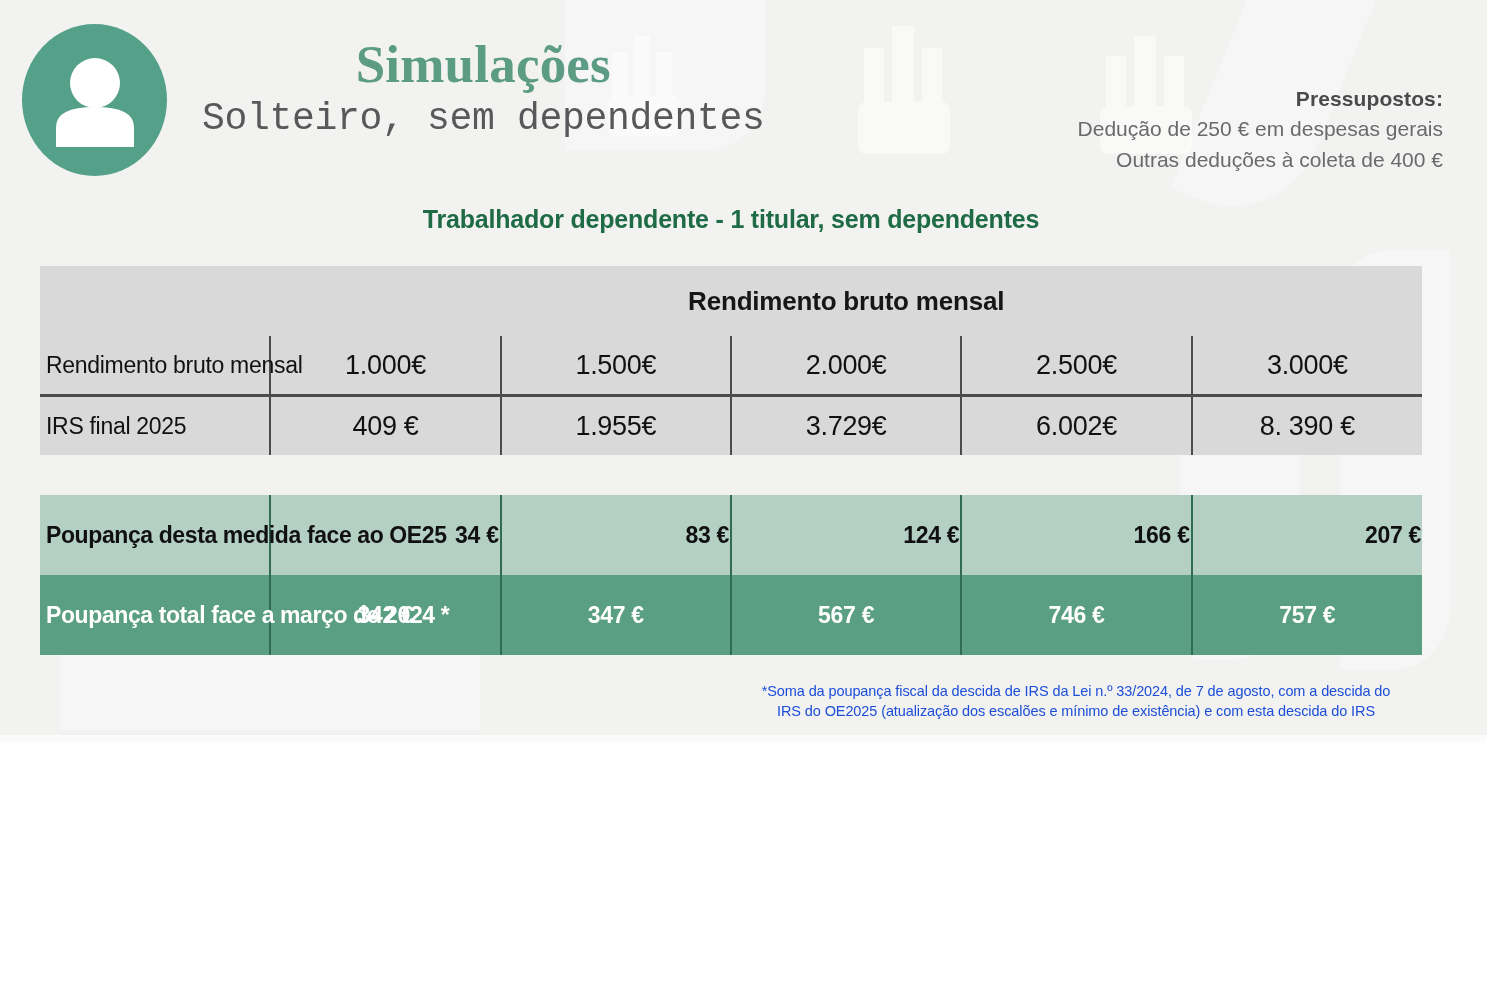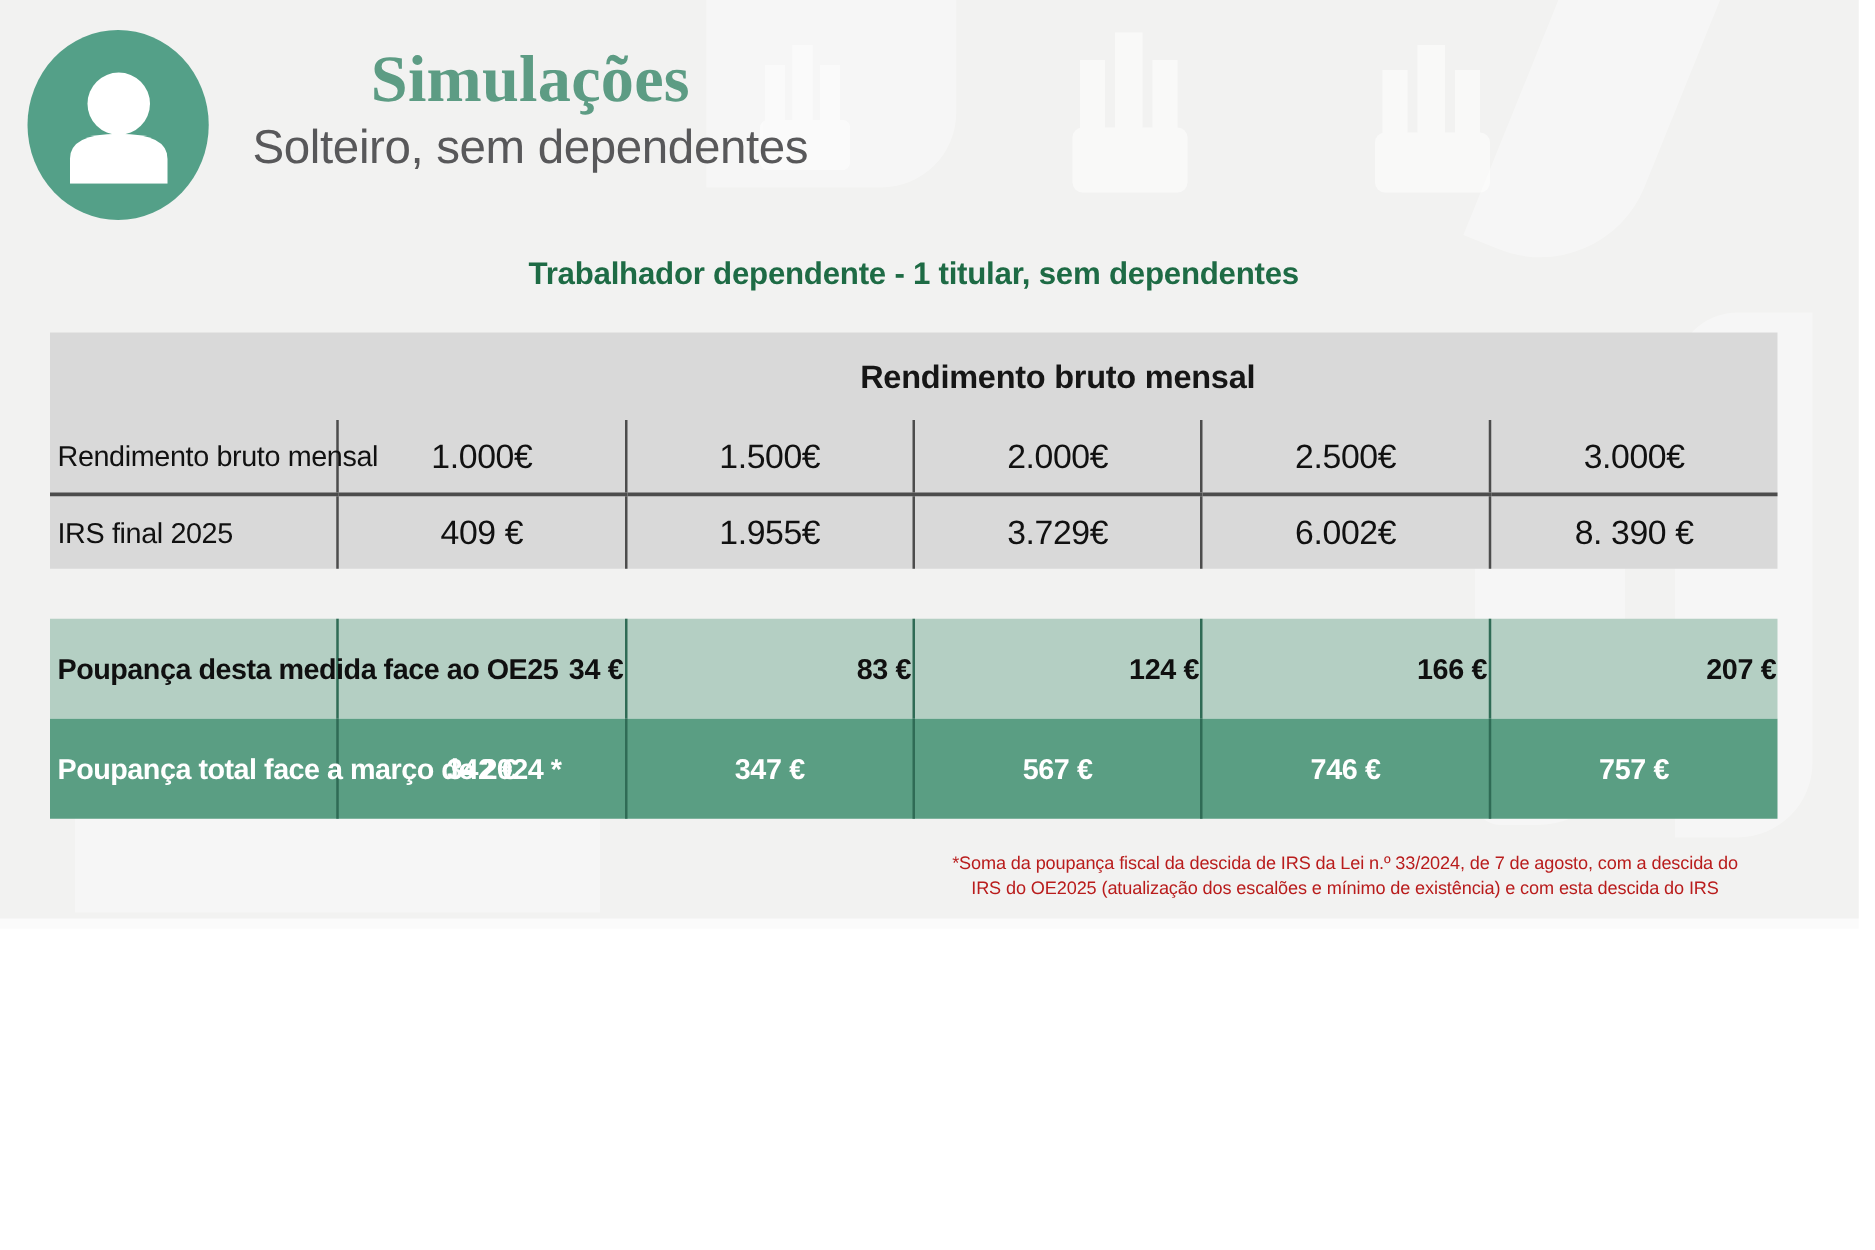--- a/index.html
+++ b/index.html
@@ -82,20 +82,21 @@
     letter-spacing: .2px;
     margin: 0;
   }
   .title-sub {
     font-size: 38px;
     font-weight: 400;
     color: #58585a;
     line-height: 1.05;
     margin: 8px 0 0 0;
     letter-spacing: -.3px;
+    font-family: Liberation Mono, monospace;
   }
 
   .assumptions {
     position: absolute;
     right: 44px; top: 84px;
     text-align: right;
     color: #6a6a6c;
     font-size: 21px;
     line-height: 1.45;
   }
@@ -211,21 +212,21 @@
   }
 
   
   .footnote {
     position: absolute;
     left: 690px; top: 682px;
     width: 772px;
     text-align: center;
     font-size: 14.5px;
     line-height: 1.35;
-    color: #b91c1c;
+    color: #1d4ed8;
     letter-spacing: -.1px;
   }
 </style>
 </head>
 <body>
 
 <div class="slide">
 
   <div class="wm soft" style="left:565px; top:0; width:200px; height:150px; border-radius:0 0 60px 0;"></div>
   <div class="wm-castle" style="left:608px; top:18px; width:86px; height:118px;">
@@ -258,20 +259,25 @@
         <circle cx="43" cy="26" r="25" fill="#ffffff"></circle>
         <path d="M4 90 V70 Q4 50 43 50 Q82 50 82 70 V90 Z" fill="#ffffff"></path>
       </svg>
     </div>
 
     <div class="title-block">
       <div class="title-main">Simulações</div>
       <div class="title-sub">Solteiro, sem dependentes</div>
     </div>
 
+    <div class="assumptions">
+      <div class="a-title">Pressupostos:</div>
+      <div class="a-line">Dedução de 250 € em despesas gerais</div>
+      <div class="a-line">Outras deduções à coleta de 400 €</div>
+    </div>
 
   </div>
 
   <div class="section-caption">Trabalhador dependente - 1 titular, sem dependentes</div>
 
   <div class="table-wrap">
 
     <table class="blk band-grey">
       <colgroup>
         <col class="c-label">

